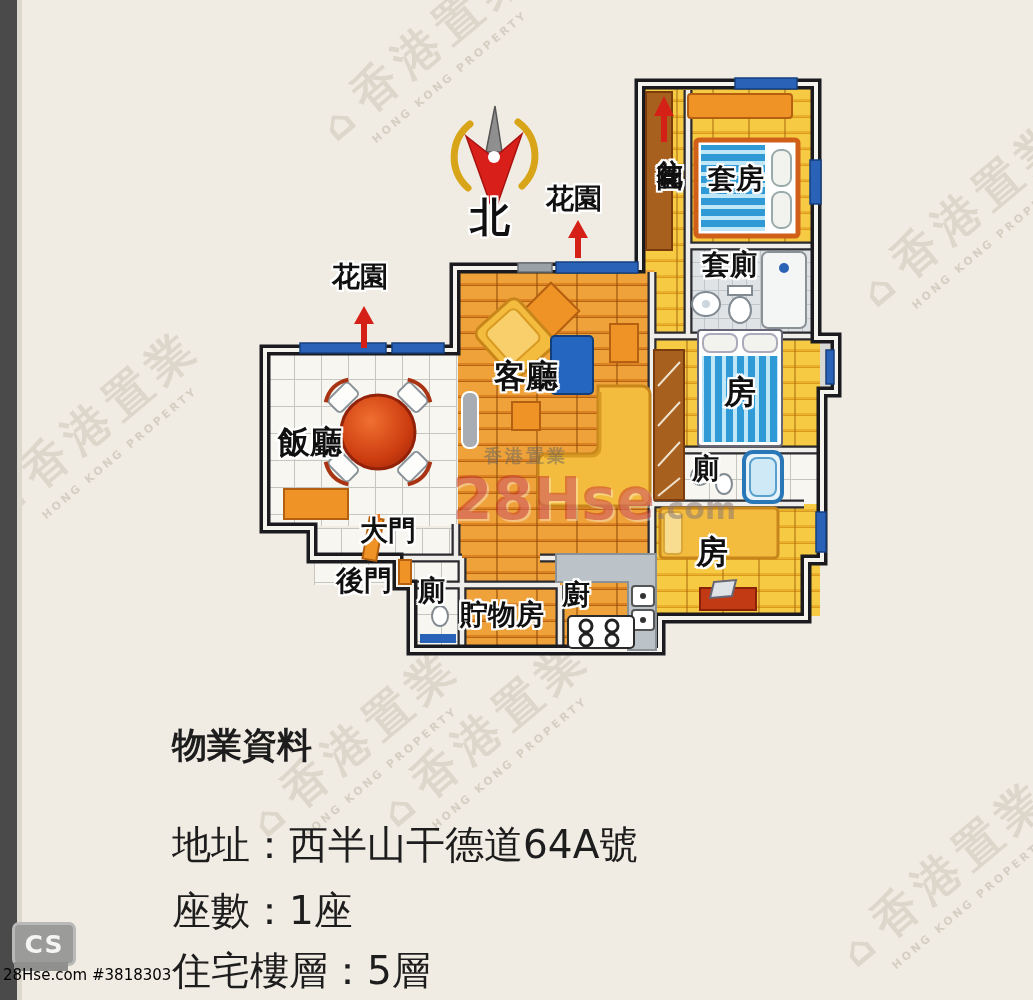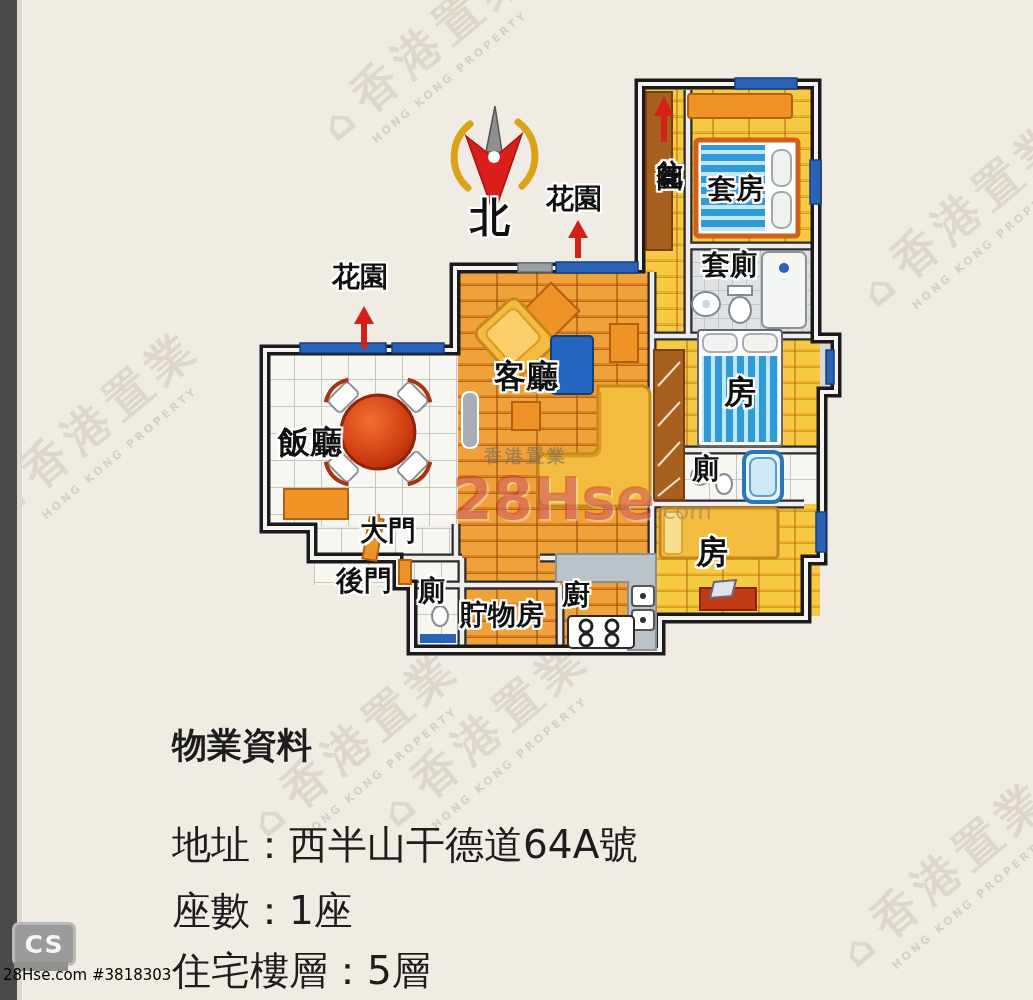--- a/index.html
+++ b/index.html
@@ -63,21 +63,21 @@
   .wm{position:absolute;z-index:2;transform:rotate(-40deg);color:rgba(140,128,110,.20);
       font-weight:bold;text-align:center;white-space:nowrap;}
   .wm .wm-big{font-size:46px;letter-spacing:8px;}
   .wm .wm-sub{font-size:11px;letter-spacing:3px;margin-top:2px;color:rgba(140,128,110,.28);}
   .wm .house{font-size:40px;vertical-align:middle;margin-right:6px;}
   #wm-flat{position:absolute;left:484px;top:444px;z-index:4;font-size:18px;font-weight:bold;
       letter-spacing:3px;color:rgba(110,104,94,.55);}
   #wm-red{position:absolute;left:452px;top:470px;z-index:4;line-height:1;white-space:nowrap;}
   #wm-red .r1{font-size:58px;font-weight:bold;color:rgba(196,48,42,.50);
       text-shadow:2px 2px 0 rgba(255,255,255,.35);}
-  #wm-red .r2{font-size:23px;font-weight:normal;color:rgba(140,120,112,.55);}
+  #wm-red .r2{font-size:30px;font-weight:bold;color:rgba(140,120,112,.55);}
 
   
   .info{position:absolute;left:172px;z-index:6;color:#1d1d1d;white-space:nowrap;}
   #info-title{top:722px;font-size:35px;font-weight:bold;}
   #info-address{top:818px;font-size:39px;}
   #info-block{top:884px;font-size:39px;}
   #info-floors{top:944px;font-size:39px;}
 
   
   #cs-logo{position:absolute;left:12px;top:922px;width:64px;height:44px;z-index:8;
@@ -300,21 +300,21 @@
       <circle cx="494" cy="157" r="6" fill="#fff"></circle>
     </g>
   </svg>
 
 
   <div class="lbl" id="lbl-north" style="left:470px;top:196px;">北</div>
   <div class="lbl" style="left:546px;top:184px;">花園</div>
   <div class="lbl" style="left:332px;top:262px;">花園</div>
 
   <div class="lbl vert" style="left:656px;top:138px;font-size:26px;">往花園</div>
-  <div class="lbl" style="left:708px;top:174px;">套房</div>
+  <div class="lbl" style="left:708px;top:164px;">套房</div>
   <div class="lbl" style="left:702px;top:250px;">套廁</div>
   <div class="lbl big" style="left:724px;top:376px;">房</div>
   <div class="lbl" style="left:692px;top:454px;">廁</div>
   <div class="lbl big" style="left:696px;top:536px;">房</div>
   <div class="lbl big" style="left:494px;top:352px;margin-top:8px;">客廳</div>
   <div class="lbl big" style="left:278px;top:426px;">飯廳</div>
   <div class="lbl" style="left:562px;top:580px;">廚</div>
   <div class="lbl" style="left:460px;top:600px;">貯物房</div>
   <div class="lbl" style="left:418px;top:576px;">廁</div>
   <div class="lbl" style="left:316px;top:516px;margin-left:44px;">大門</div>

